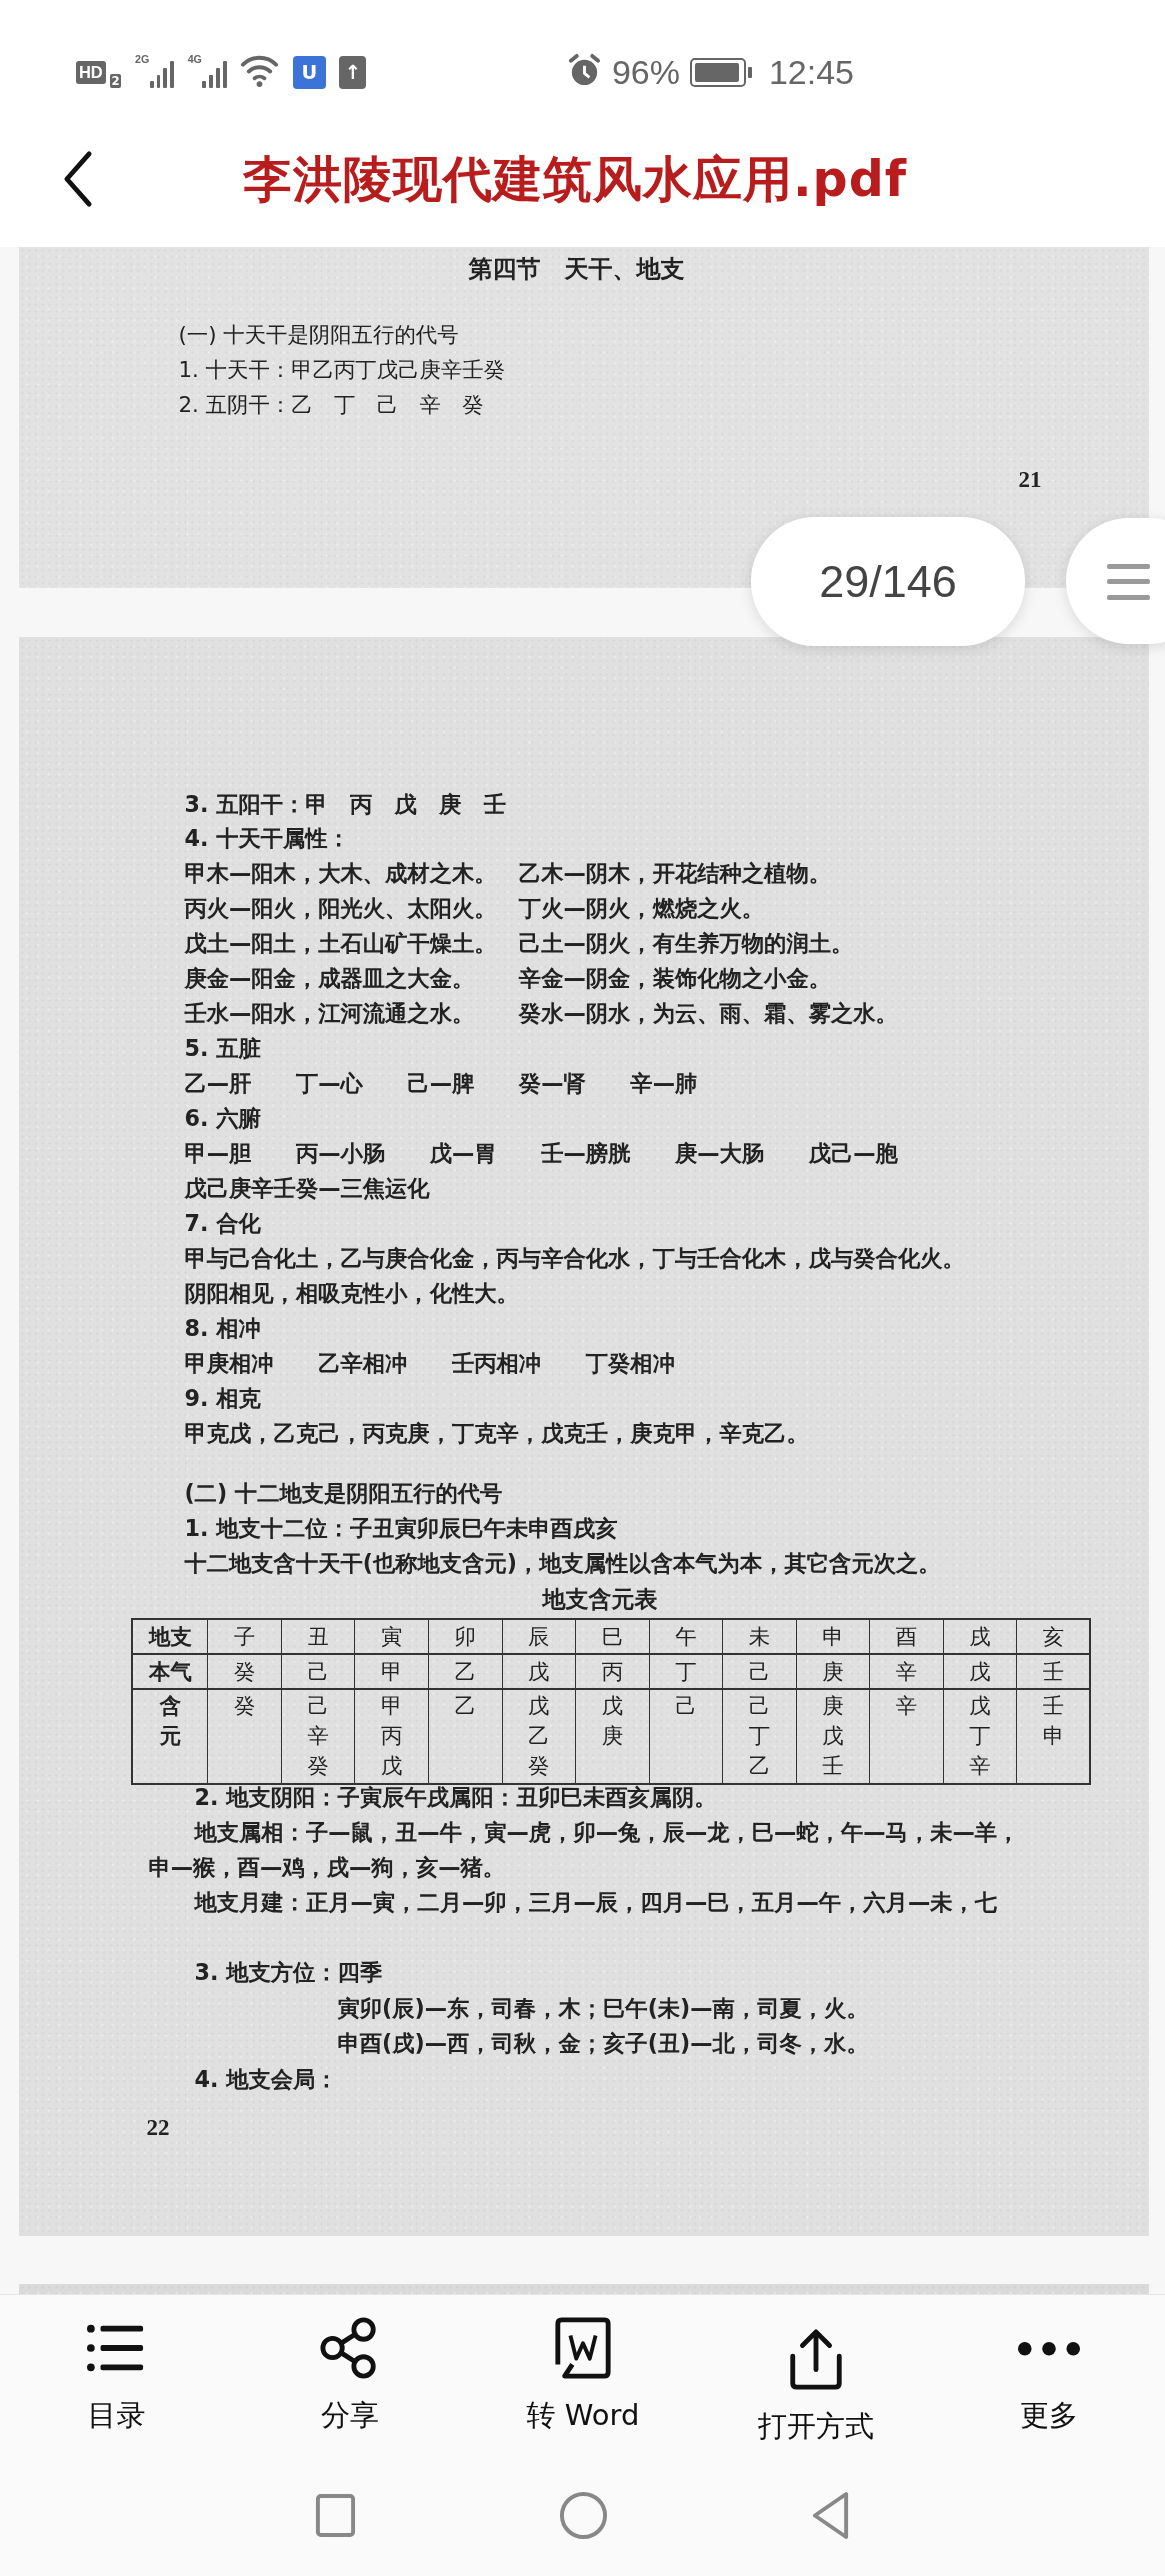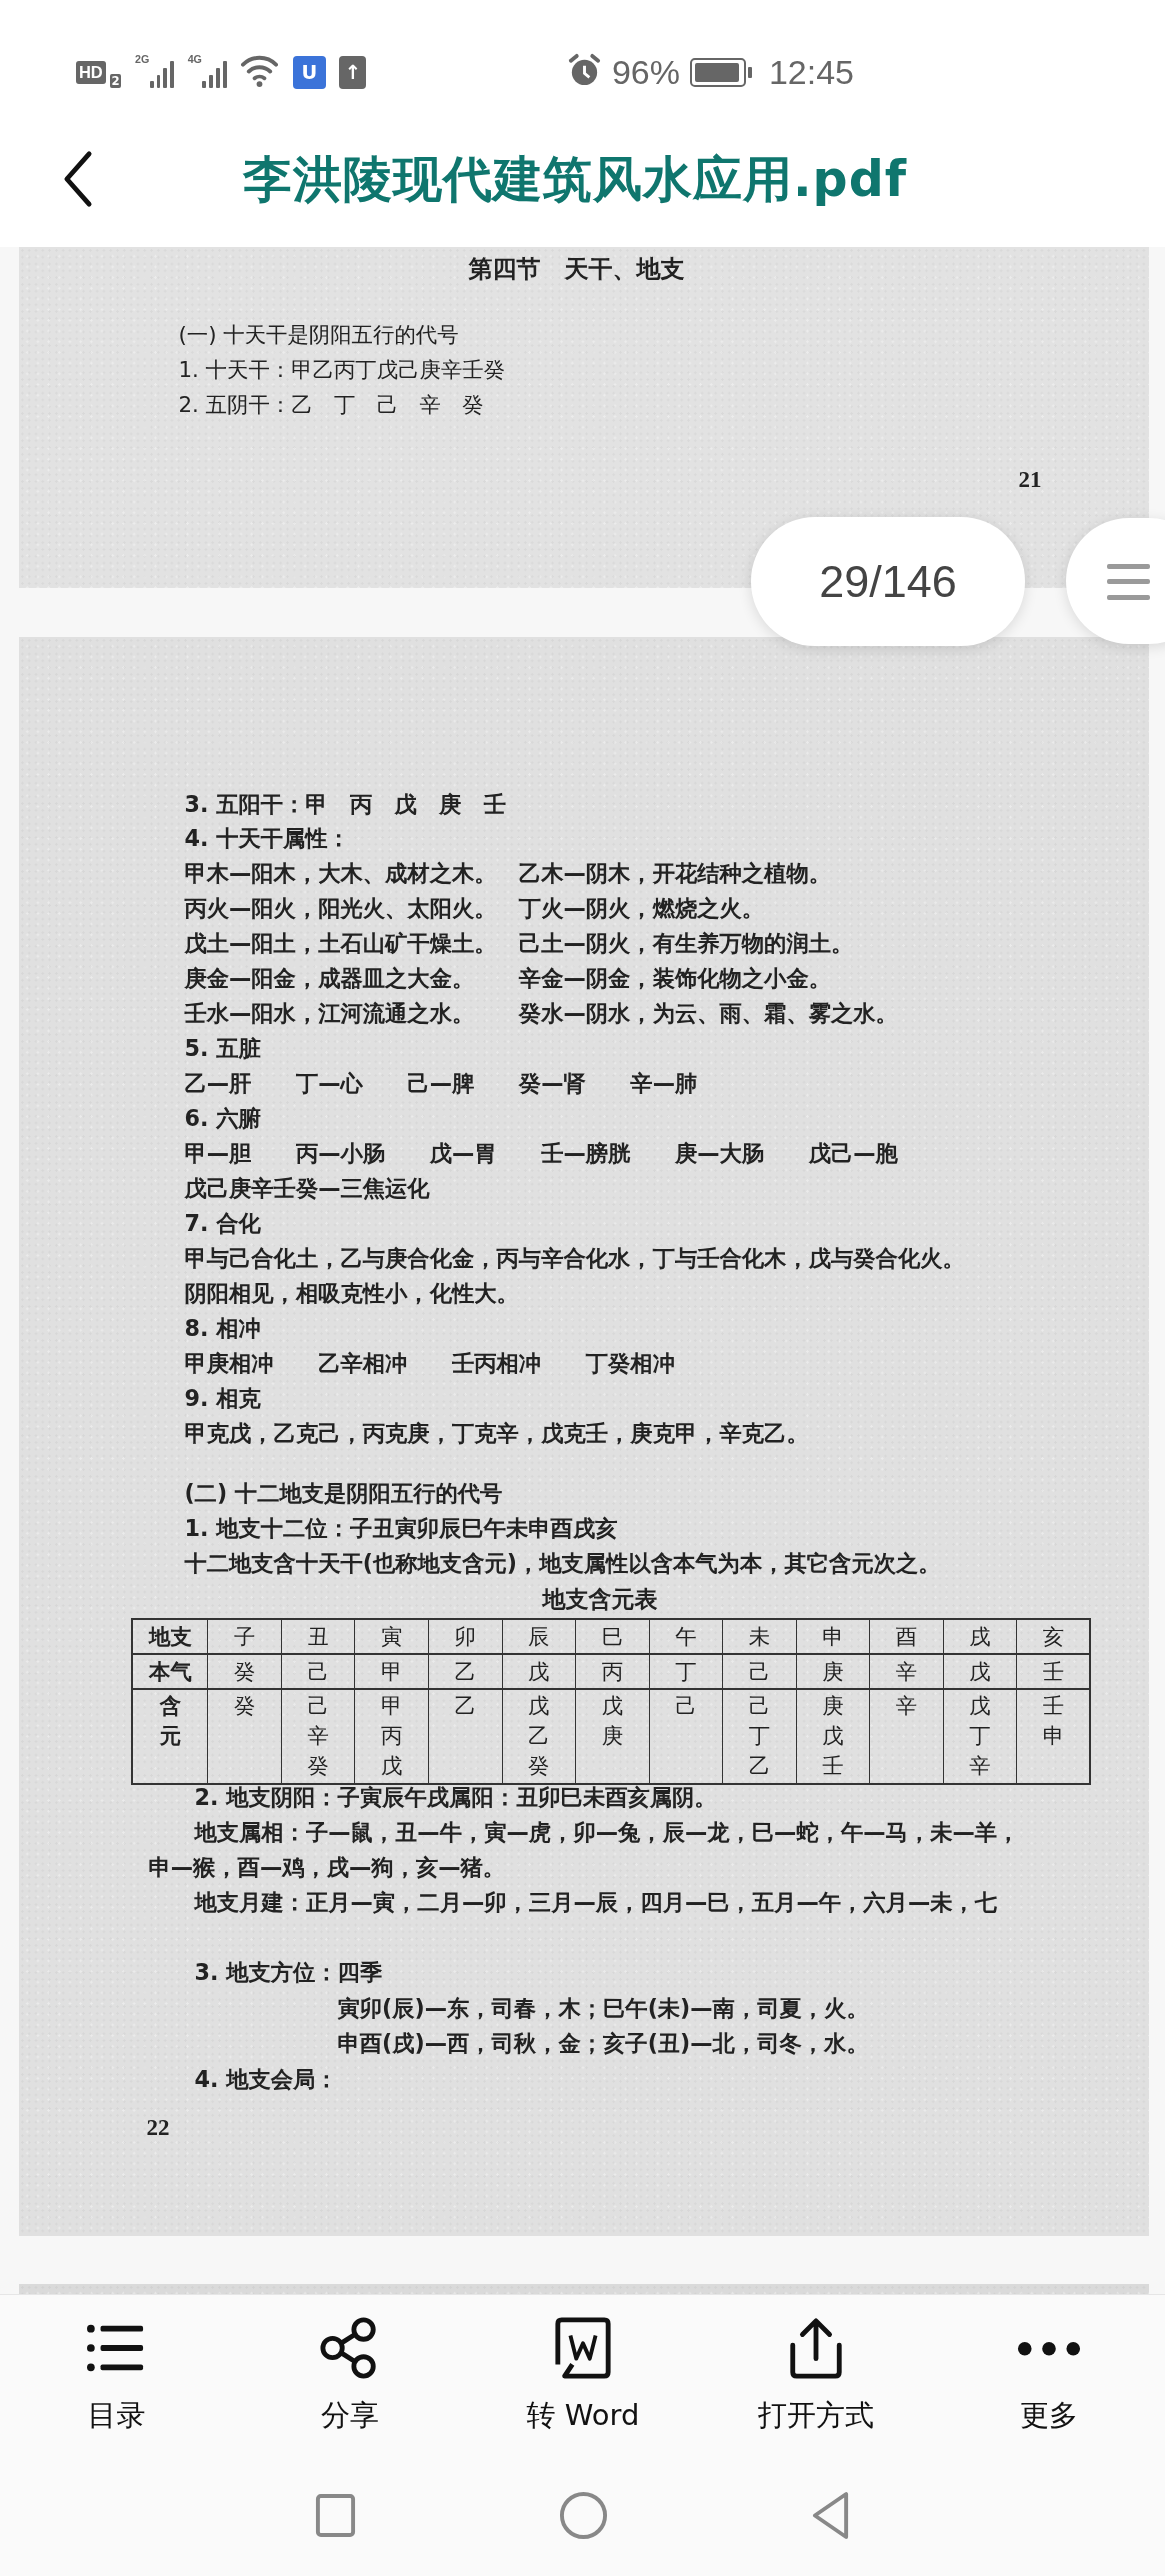--- a/index.html
+++ b/index.html
@@ -19,21 +19,21 @@
   .app-badge-blue { width: 33px; height: 33px; background: #3b73d9; border-radius: 3.9px; display: flex; align-items: center; justify-content: center; color: #fff; font-weight: bold; font-size: 19.4px; }
   .app-badge-gray { width: 27px; height: 33px; background: #666; border-radius: 3.9px; display: flex; align-items: center; justify-content: center; color: #fff; font-size: 19.4px; font-weight: bold; }
   .sb-text { font-family: "Liberation Sans", sans-serif; font-size: 34px; color: #666; }
   .battery { position: relative; width: 56px; height: 29px; border: 2.9px solid #666; border-radius: 4.9px; padding: 2.9px; }
   .battery .fill { width: 96%; height: 100%; background: #666; border-radius: 1.9px; }
   .battery::after { content: ""; position: absolute; right: -8.7px; top: 6.8px; width: 3.9px; height: 11.7px; background: #666; border-radius: 1px; }
 
   
   .header { position: absolute; left: 0; top: 126px; width: 1166px; height: 120px; background: #fff; }
   .back-btn { position: absolute; left: 53px; top: 19.4px; width: 49px; height: 68px; display: flex; align-items: center; justify-content: center; }
-  .title { position: absolute; left: 243px; top: 21.4px; font-size: 49px; font-weight: bold; color: #0f766e; font-family: "DejaVu Sans", sans-serif; letter-spacing: 1px; }
+  .title { position: absolute; left: 243px; top: 21.4px; font-size: 49px; font-weight: bold; color: #b91c1c; font-family: "DejaVu Sans", sans-serif; letter-spacing: 1px; }
 
   
   .viewer { position: absolute; left: 0; top: 247px; width: 1166px; height: 2280px; background: #f7f7f7; overflow: hidden; }
   .paper { position: absolute; left: 19.4px; width: 1130px; background: #dedede;
            background-image: radial-gradient(rgba(0,0,0,0.04) 1px, transparent 1px), radial-gradient(rgba(255,255,255,0.35) 1px, transparent 1px);
            background-size: 6.8px 6.8px, 10.7px 10.7px; background-position: 0 0, 2.9px 3.9px; }
   .paper .txt { position: absolute; font-family: "DejaVu Sans", sans-serif; color: #222; white-space: pre; }
   .p1 { top: 0; height: 341px; background-color: #e2e2e2; }
   .p2 { top: 390px; height: 1599px; background-color: #e0e0e0; }
   .p3 { top: 2037px; height: 39px; background-color: #dadada; }
@@ -280,21 +280,21 @@
   </div>
   <div class="tb-item" style="left:486px;">
     <div class="tb-icon">
       <svg width="60" height="64" viewBox="0 0 62 66">
         <path d="M5 50 L5 8 Q5 4 9 4 L53 4 Q57 4 57 8 L57 58 Q57 62 53 62 L12 62 L20 50" fill="none" stroke="#111" stroke-width="5" stroke-linejoin="round"></path>
         <path d="M18 20 L24 44 L31 28 L38 44 L44 20" fill="none" stroke="#111" stroke-width="4" stroke-linejoin="round"></path>
       </svg>
     </div>
     <div class="tb-label">转 Word</div>
   </div>
-  <div class="tb-item" style="left:719px;">
+  <div class="tb-item" style="left:719px;margin-top:11px;">
     <div class="tb-icon">
       <svg width="62" height="64" viewBox="0 0 64 66">
         <path d="M32 44 L32 6 M18 19 L32 5 L46 19" fill="none" stroke="#111" stroke-width="5" stroke-linecap="round" stroke-linejoin="round"></path>
         <path d="M8 30 L8 58 Q8 62 12 62 L52 62 Q56 62 56 58 L56 30" fill="none" stroke="#111" stroke-width="5" stroke-linecap="round"></path>
       </svg>
     </div>
     <div class="tb-label">打开方式</div>
   </div>
   <div class="tb-item" style="left:952px;">
     <div class="tb-icon">

